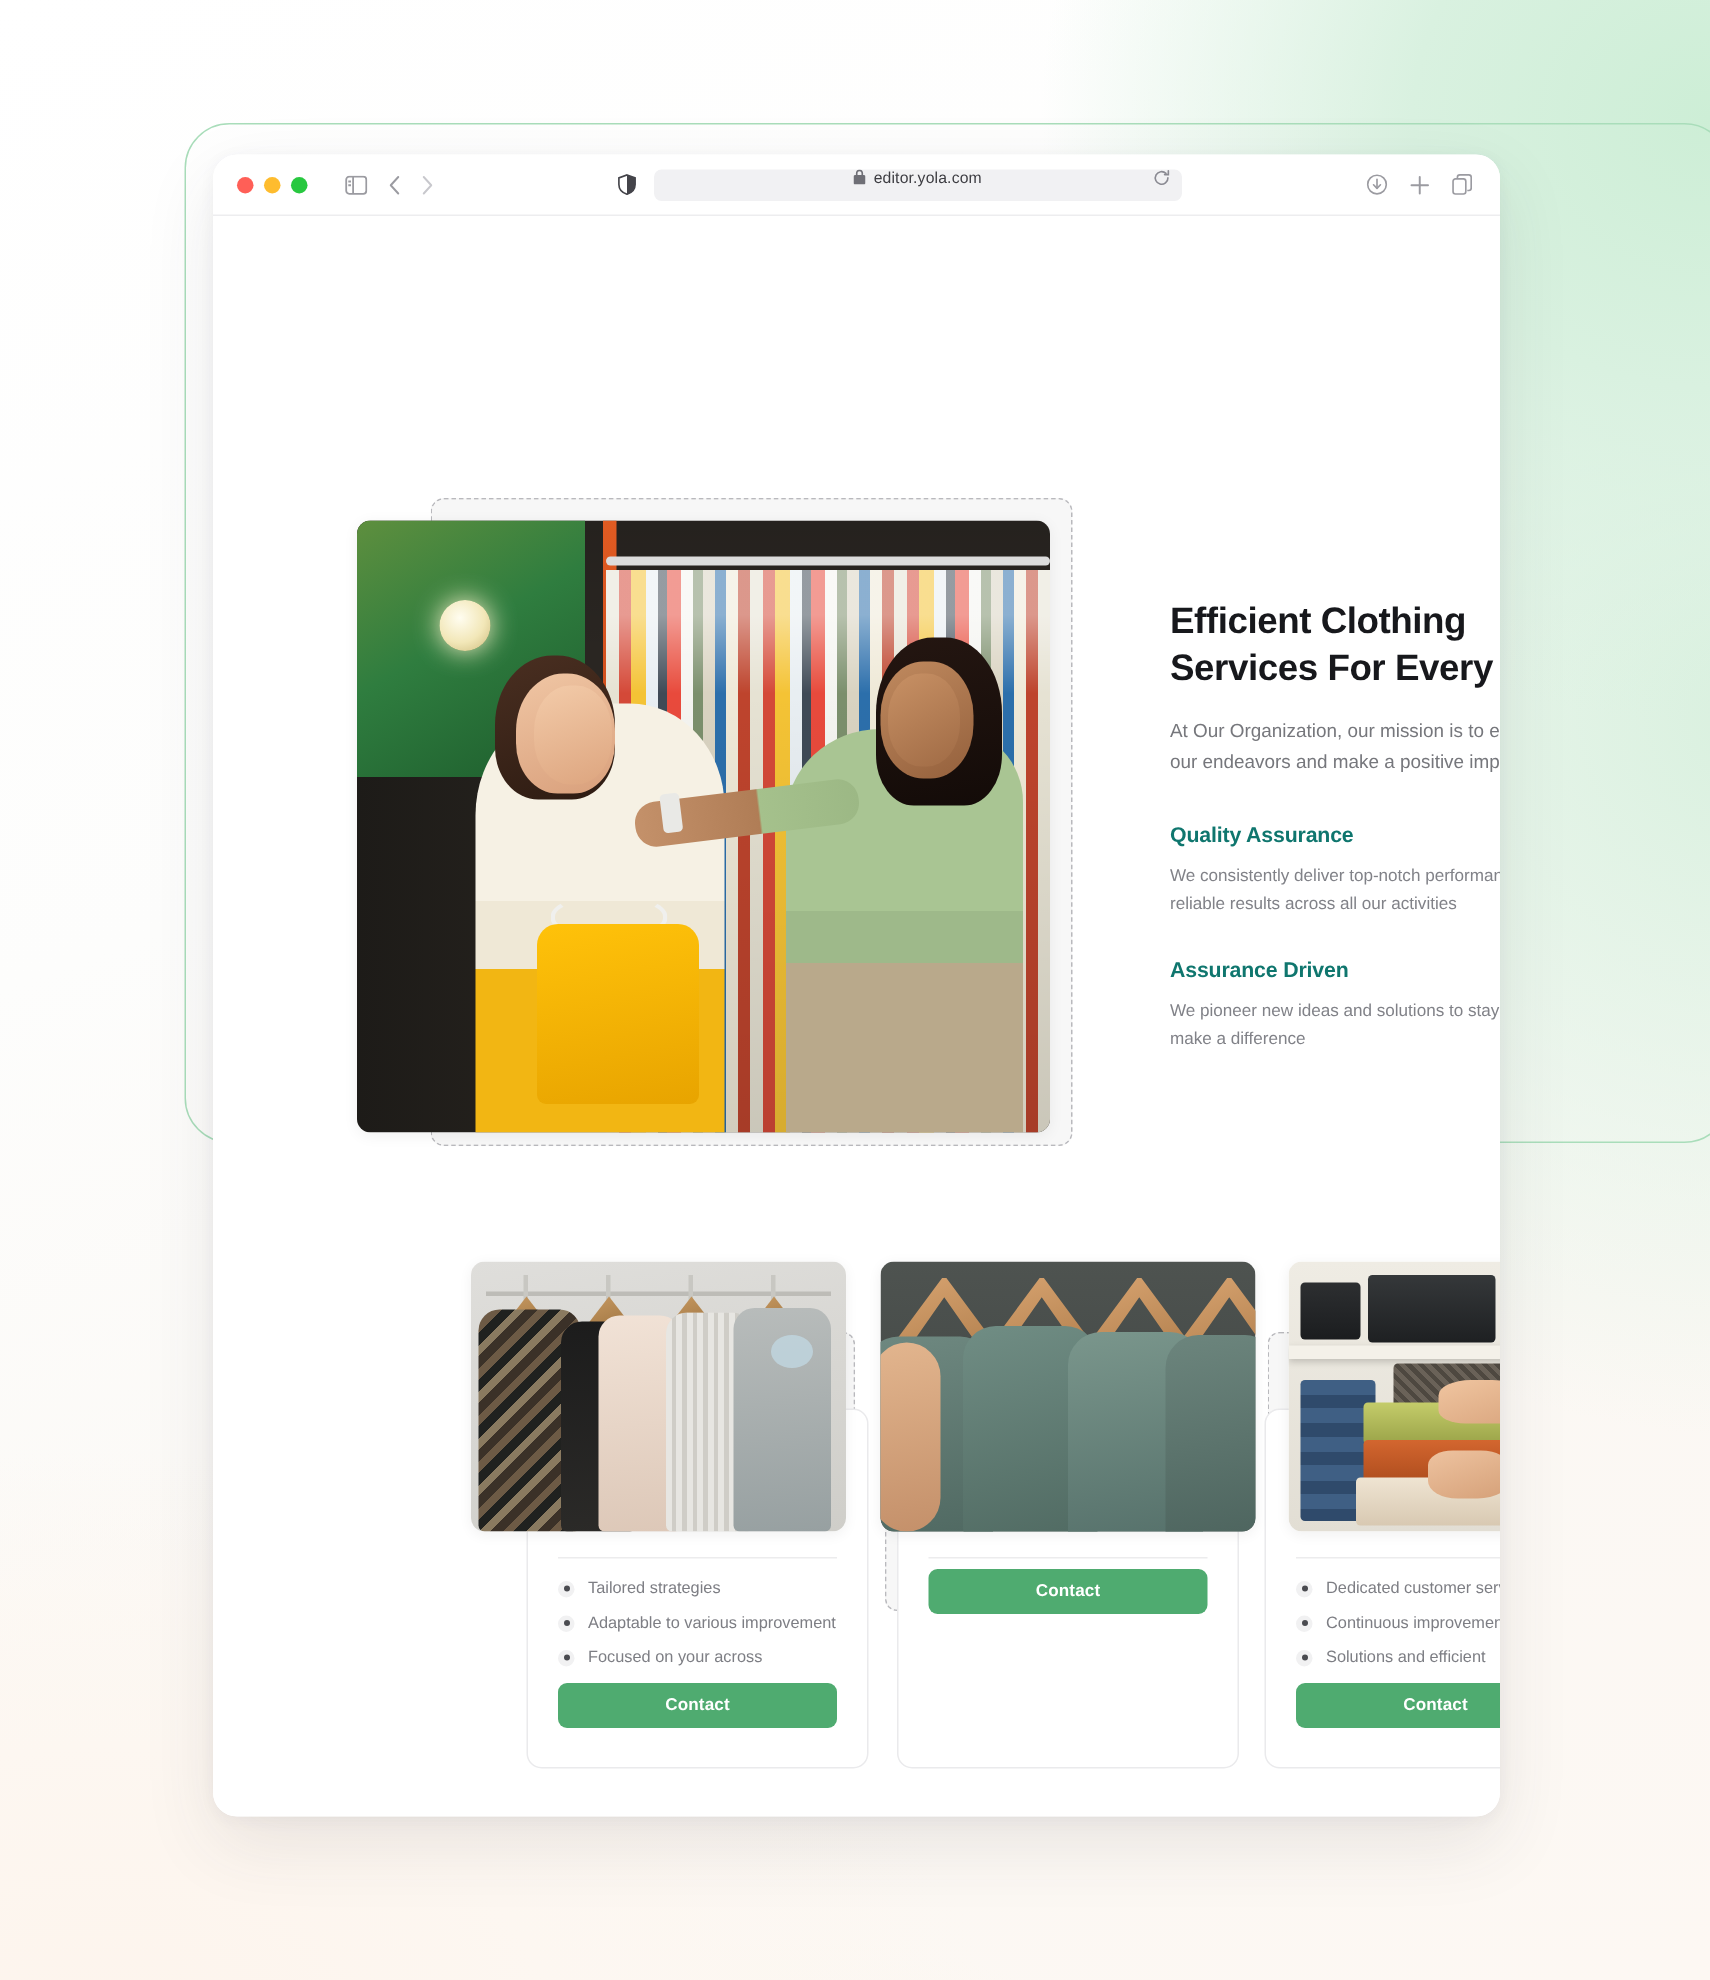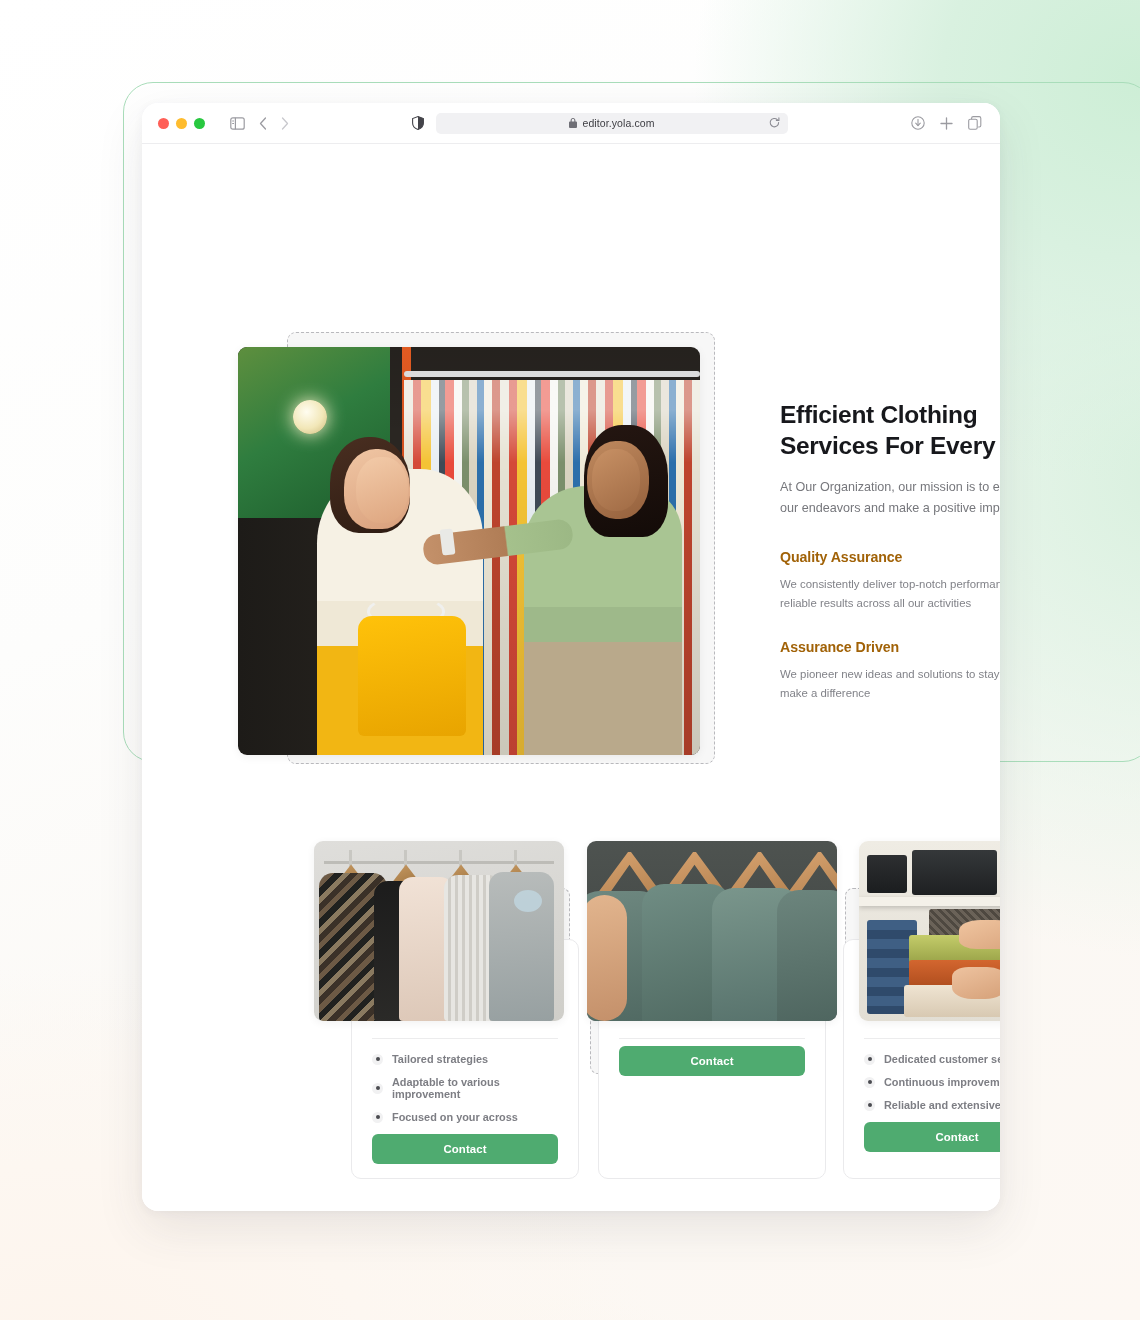--- a/index.html
+++ b/index.html
@@ -65,21 +65,21 @@
 
   .chrome-center { flex: 1; display: flex; align-items: center; justify-content: center; gap: 12px; padding: 0 10px; }
 
   .shield { color: #44444a; }
 
   .urlbar {
     position: relative;
     width: 352px; height: 21px;
     background: #f1f1f3;
     border-radius: 5px;
-    display: flex; align-items: center; justify-content: center;
+    display: flex; justify-content: center;
     gap: 5px;
   }
   .urlbar .url-text {
     font-size: 10.5px;
     color: #3d3d42;
     letter-spacing: .1px;
   }
   .lock { color: #6f6f76; display: inline-flex; }
   .reload { position: absolute; right: 8px; color: #8a8a92; display: inline-flex; }
 
@@ -122,21 +122,21 @@
     margin-top: 16px;
     font-size: 12.6px;
     line-height: 21px;
     color: #76777c;
   }
   .feature { margin-top: 30px; }
   .feature.second { margin-top: 27px; }
   .feature-title {
     font-size: 14.2px;
     font-weight: 700;
-    color: #a16207;
+    color: #0f766e;
     letter-spacing: -.1px;
   }
   .feature-body {
     margin-top: 10px;
     font-size: 11.4px;
     line-height: 18.5px;
     color: #818288;
   }
 
   
@@ -191,21 +191,21 @@
     margin-top: 9px;
     font-size: 11.2px;
     line-height: 18.5px;
     color: #828389;
   }
   .card-rule {
     margin: 15px 0 0 0;
     height: 1px;
     background: #ececed;
   }
-  .card-list { list-style: none; margin-top: 14px; font-weight: bold; }
+  .card-list { list-style: none; margin-top: 14px; }
   .card-list li {
     display: flex; align-items: center;
     gap: 9px;
     font-size: 10.9px;
     color: #7d7e84;
     margin-bottom: 11px;
   }
   .bullet {
     flex: 0 0 auto;
     width: 11px; height: 11px;
@@ -512,21 +512,21 @@
             <li>
                 <span class="bullet"></span>
                 <span>Dedicated customer service</span>
               </li>
             <li>
                 <span class="bullet"></span>
                 <span>Continuous improvement</span>
               </li>
             <li>
                 <span class="bullet"></span>
-                <span>Reliable and extensive</span>
+                <span>Solutions and efficient</span>
               </li>
           </ul>
         </div>
         <button class="cta">Contact</button>
       </div>
     </div>
 
     <div class="card-img i1">
       <div class="ph p1">
         <div class="bar"></div>

